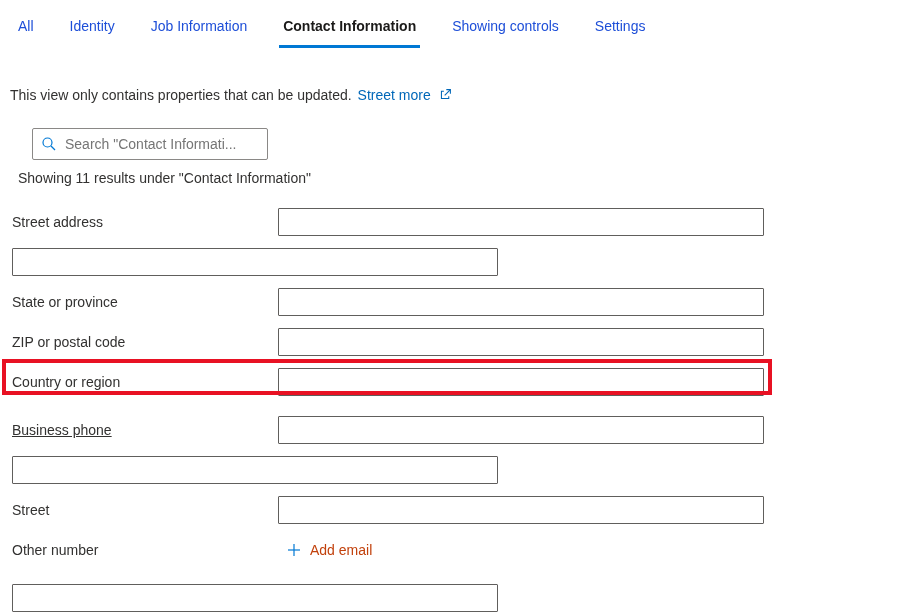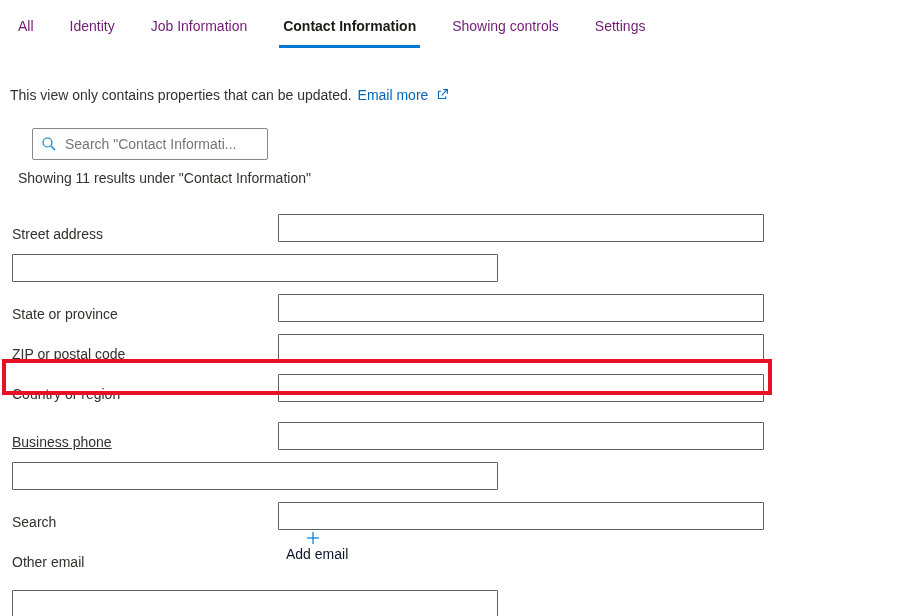--- a/index.html
+++ b/index.html
@@ -17,21 +17,21 @@
     }
     .tabs {
       display: flex;
       gap: 28px;
       padding: 8px 14px 0 14px;
       border-bottom: 1px solid transparent;
     }
     .tab {
       padding: 10px 4px 14px 4px;
       cursor: pointer;
-      color: #701a75;
+      color: #1d4ed8;
       font-size: 14px;
       position: relative;
     }
     .tab.active {
       font-weight: 600;
       color: #1b1a19;
     }
     .tab.active::after {
       content: "";
       position: absolute;
@@ -86,21 +86,21 @@
     .results-text {
       padding: 10px 0 0 18px;
       font-size: 14px;
       color: #323130;
     }
     .form-area {
       padding: 16px 12px 0 12px;
     }
     .form-row {
       display: flex;
-      align-items: flex-end;
+      align-items: center;
       min-height: 40px;
       position: relative;
     }
     .form-label {
       width: 266px;
       padding: 0 0 0 0;
       color: #323130;
     }
     .form-input {
       width: 486px;
@@ -120,25 +120,24 @@
       border: 4px solid #e81123;
       pointer-events: none;
     }
     .row-offset {
       margin-top: 8px;
       text-decoration: underline;
     }
     .add-email {
       display: inline-flex;
       align-items: center;
-      color: #0f172a;
+      color: #c2410c;
       cursor: pointer;
       padding-left: 8px;
       height: 40px;
-      flex-direction: column;
     }
     .plus-icon {
       margin-right: 8px;
       display: flex;
       color: #0078d4;
     }
   </style>
 </head>
 <body>
 
@@ -147,21 +146,21 @@
   <div class="tab">Identity</div>
   <div class="tab">Job Information</div>
   <div class="tab active">Contact Information</div>
   <div class="tab">Showing controls</div>
   <div class="tab">Settings</div>
 </div>
 
 <div class="info-bar">
   <span>This view only contains properties that can be updated.</span>
   <a href="#">
-    <span>Email more</span>
+    <span>Street more</span>
     <span class="external-icon">
       <svg width="13" height="13" viewBox="0 0 16 16" fill="none">
         <path d="M9 2H14V7" stroke="#0067b8" stroke-width="1.3"></path>
         <path d="M14 2L7 9" stroke="#0067b8" stroke-width="1.3"></path>
         <path d="M12 10V13H3V4H6" stroke="#0067b8" stroke-width="1.3"></path>
       </svg>
     </span>
   </a>
 </div>
 
@@ -209,26 +208,26 @@
   <div class="form-row row-offset">
     <div class="form-label">Business phone</div>
     <input class="form-input" type="text" style="">
   </div>
 
   <div class="form-row">
     <input class="form-input" type="text" style="">
   </div>
 
   <div class="form-row">
-    <div class="form-label">Search</div>
-    <input class="form-input" type="text" style="">
-  </div>
-
-  <div class="form-row">
-    <div class="form-label">Other email</div>
+    <div class="form-label">Street</div>
+    <input class="form-input" type="text" style="">
+  </div>
+
+  <div class="form-row">
+    <div class="form-label">Other number</div>
     <div class="add-email">
       <span class="plus-icon">
         <svg width="16" height="16" viewBox="0 0 16 16">
           <line x1="8" y1="2" x2="8" y2="14" stroke="#0078d4" stroke-width="1.2"></line>
           <line x1="2" y1="8" x2="14" y2="8" stroke="#0078d4" stroke-width="1.2"></line>
         </svg>
       </span>
       <span>Add email</span>
     </div>
   </div>

